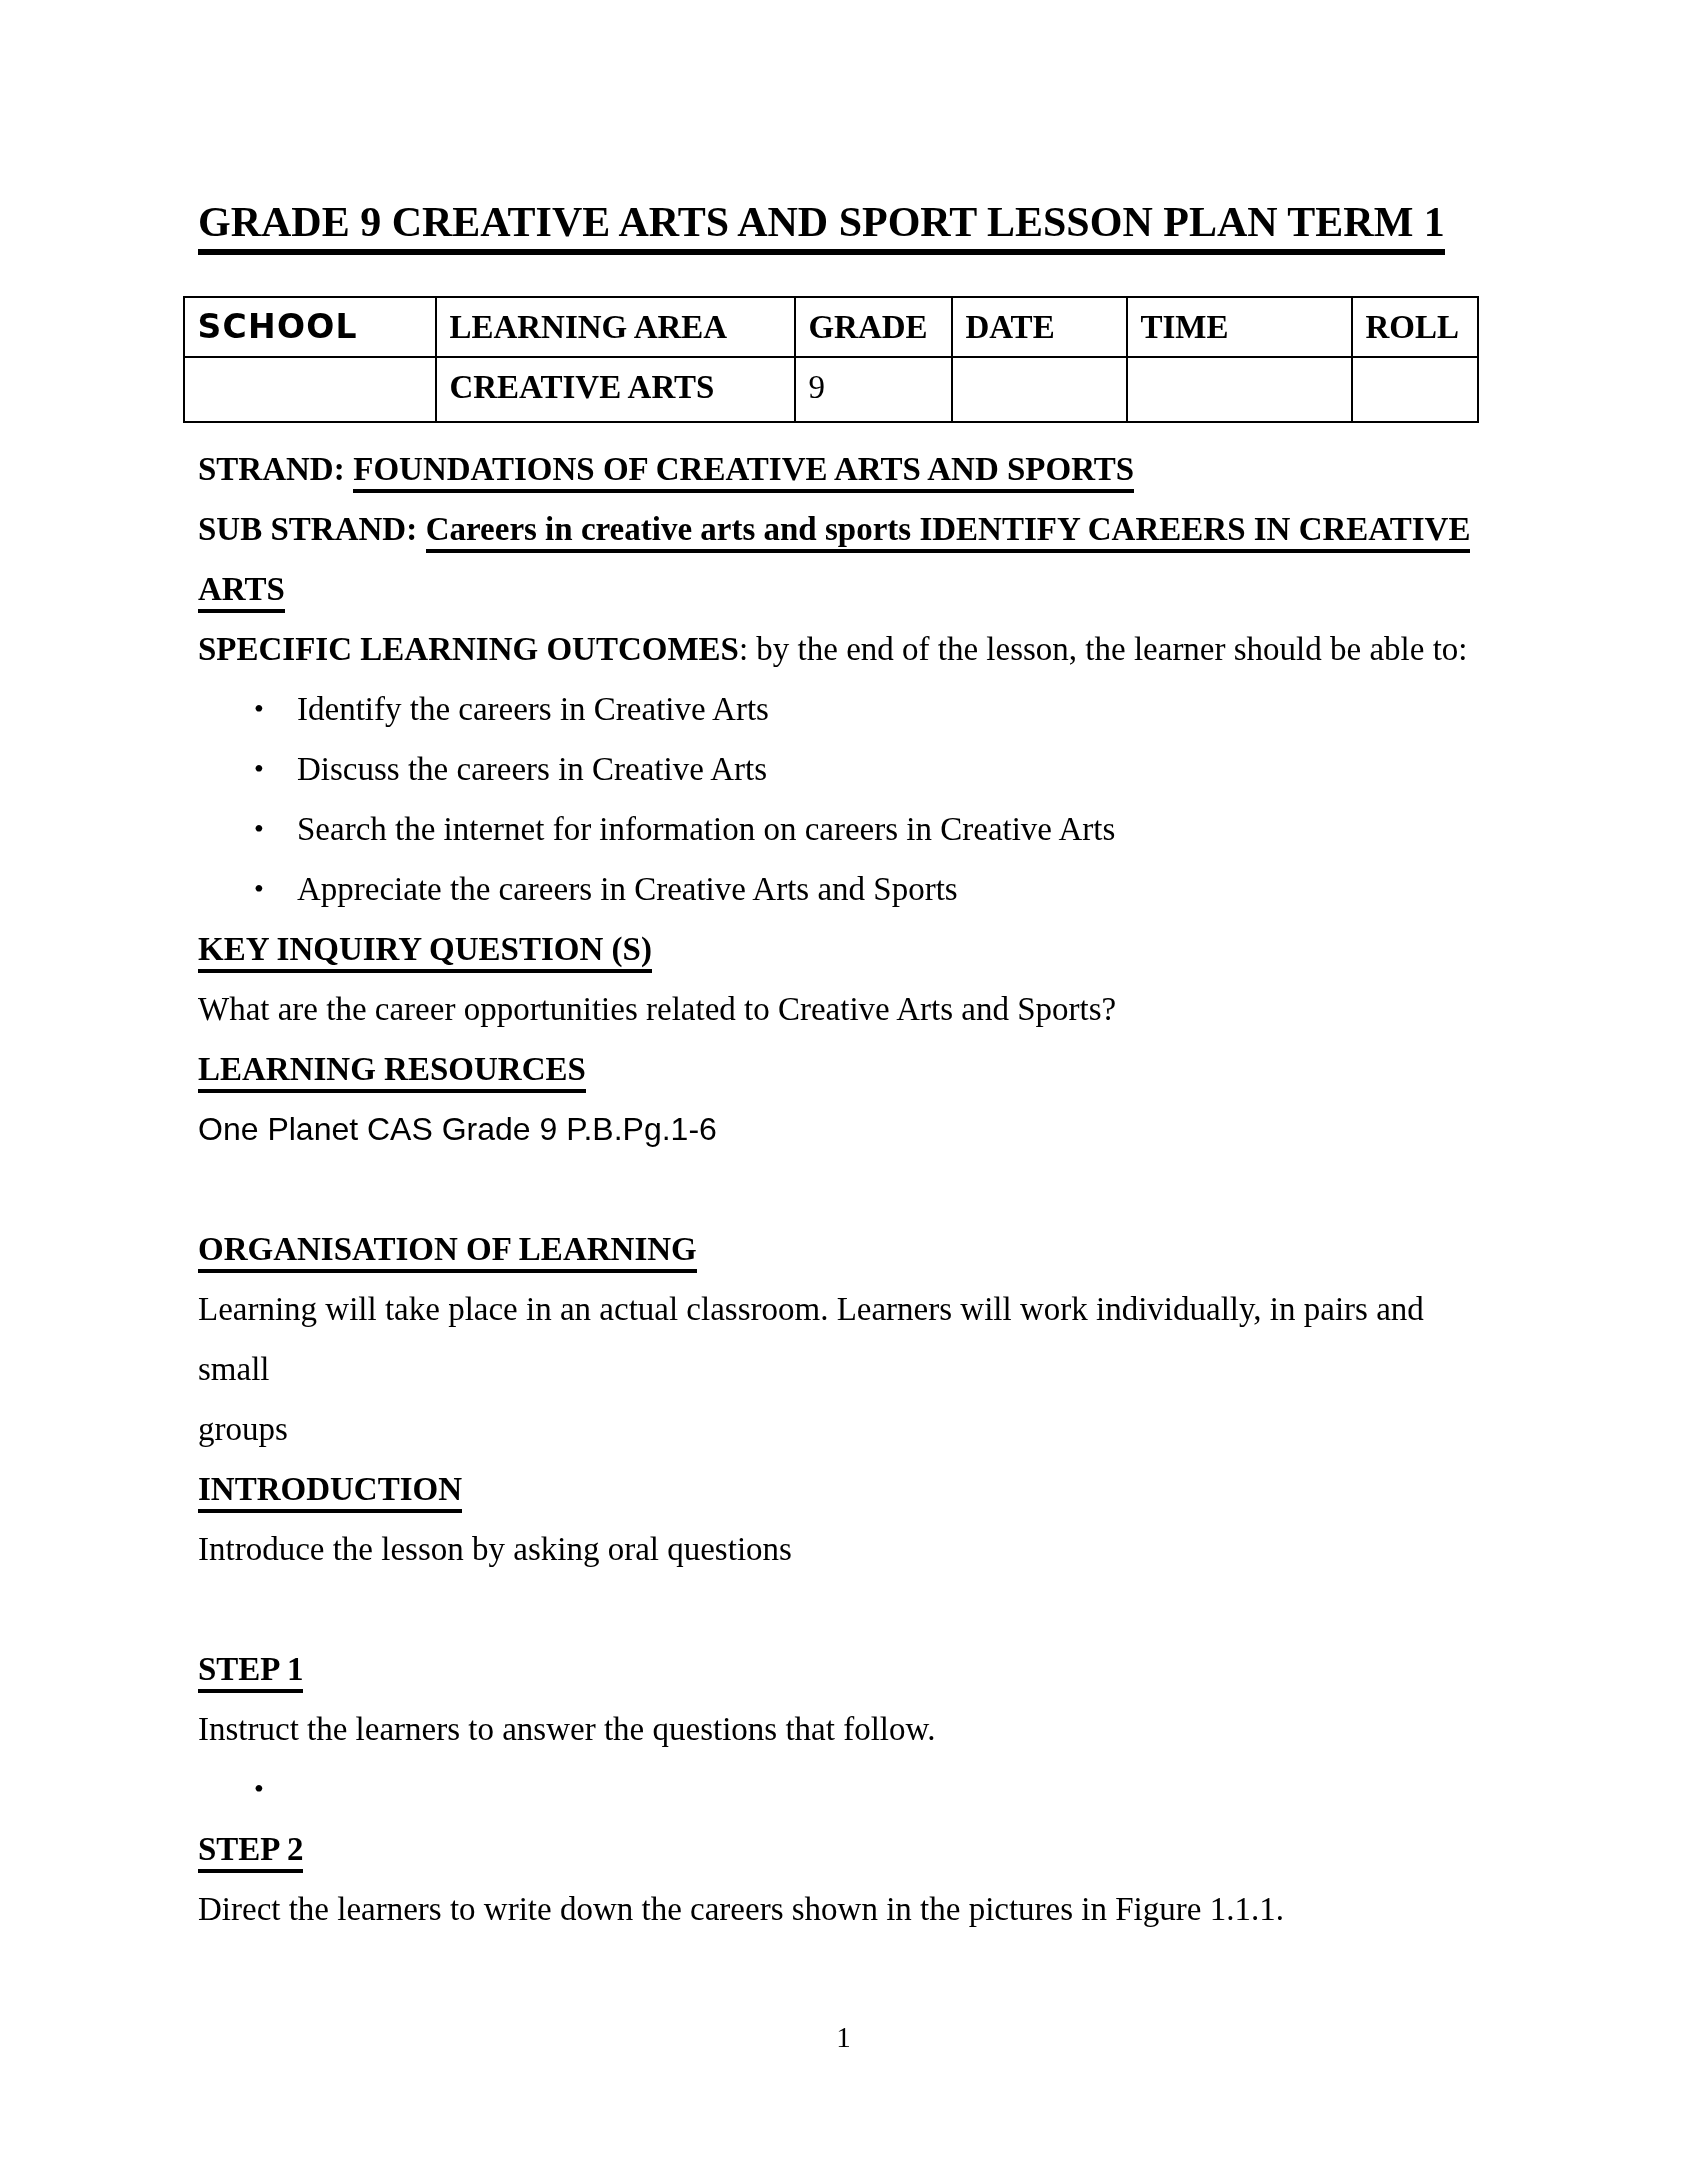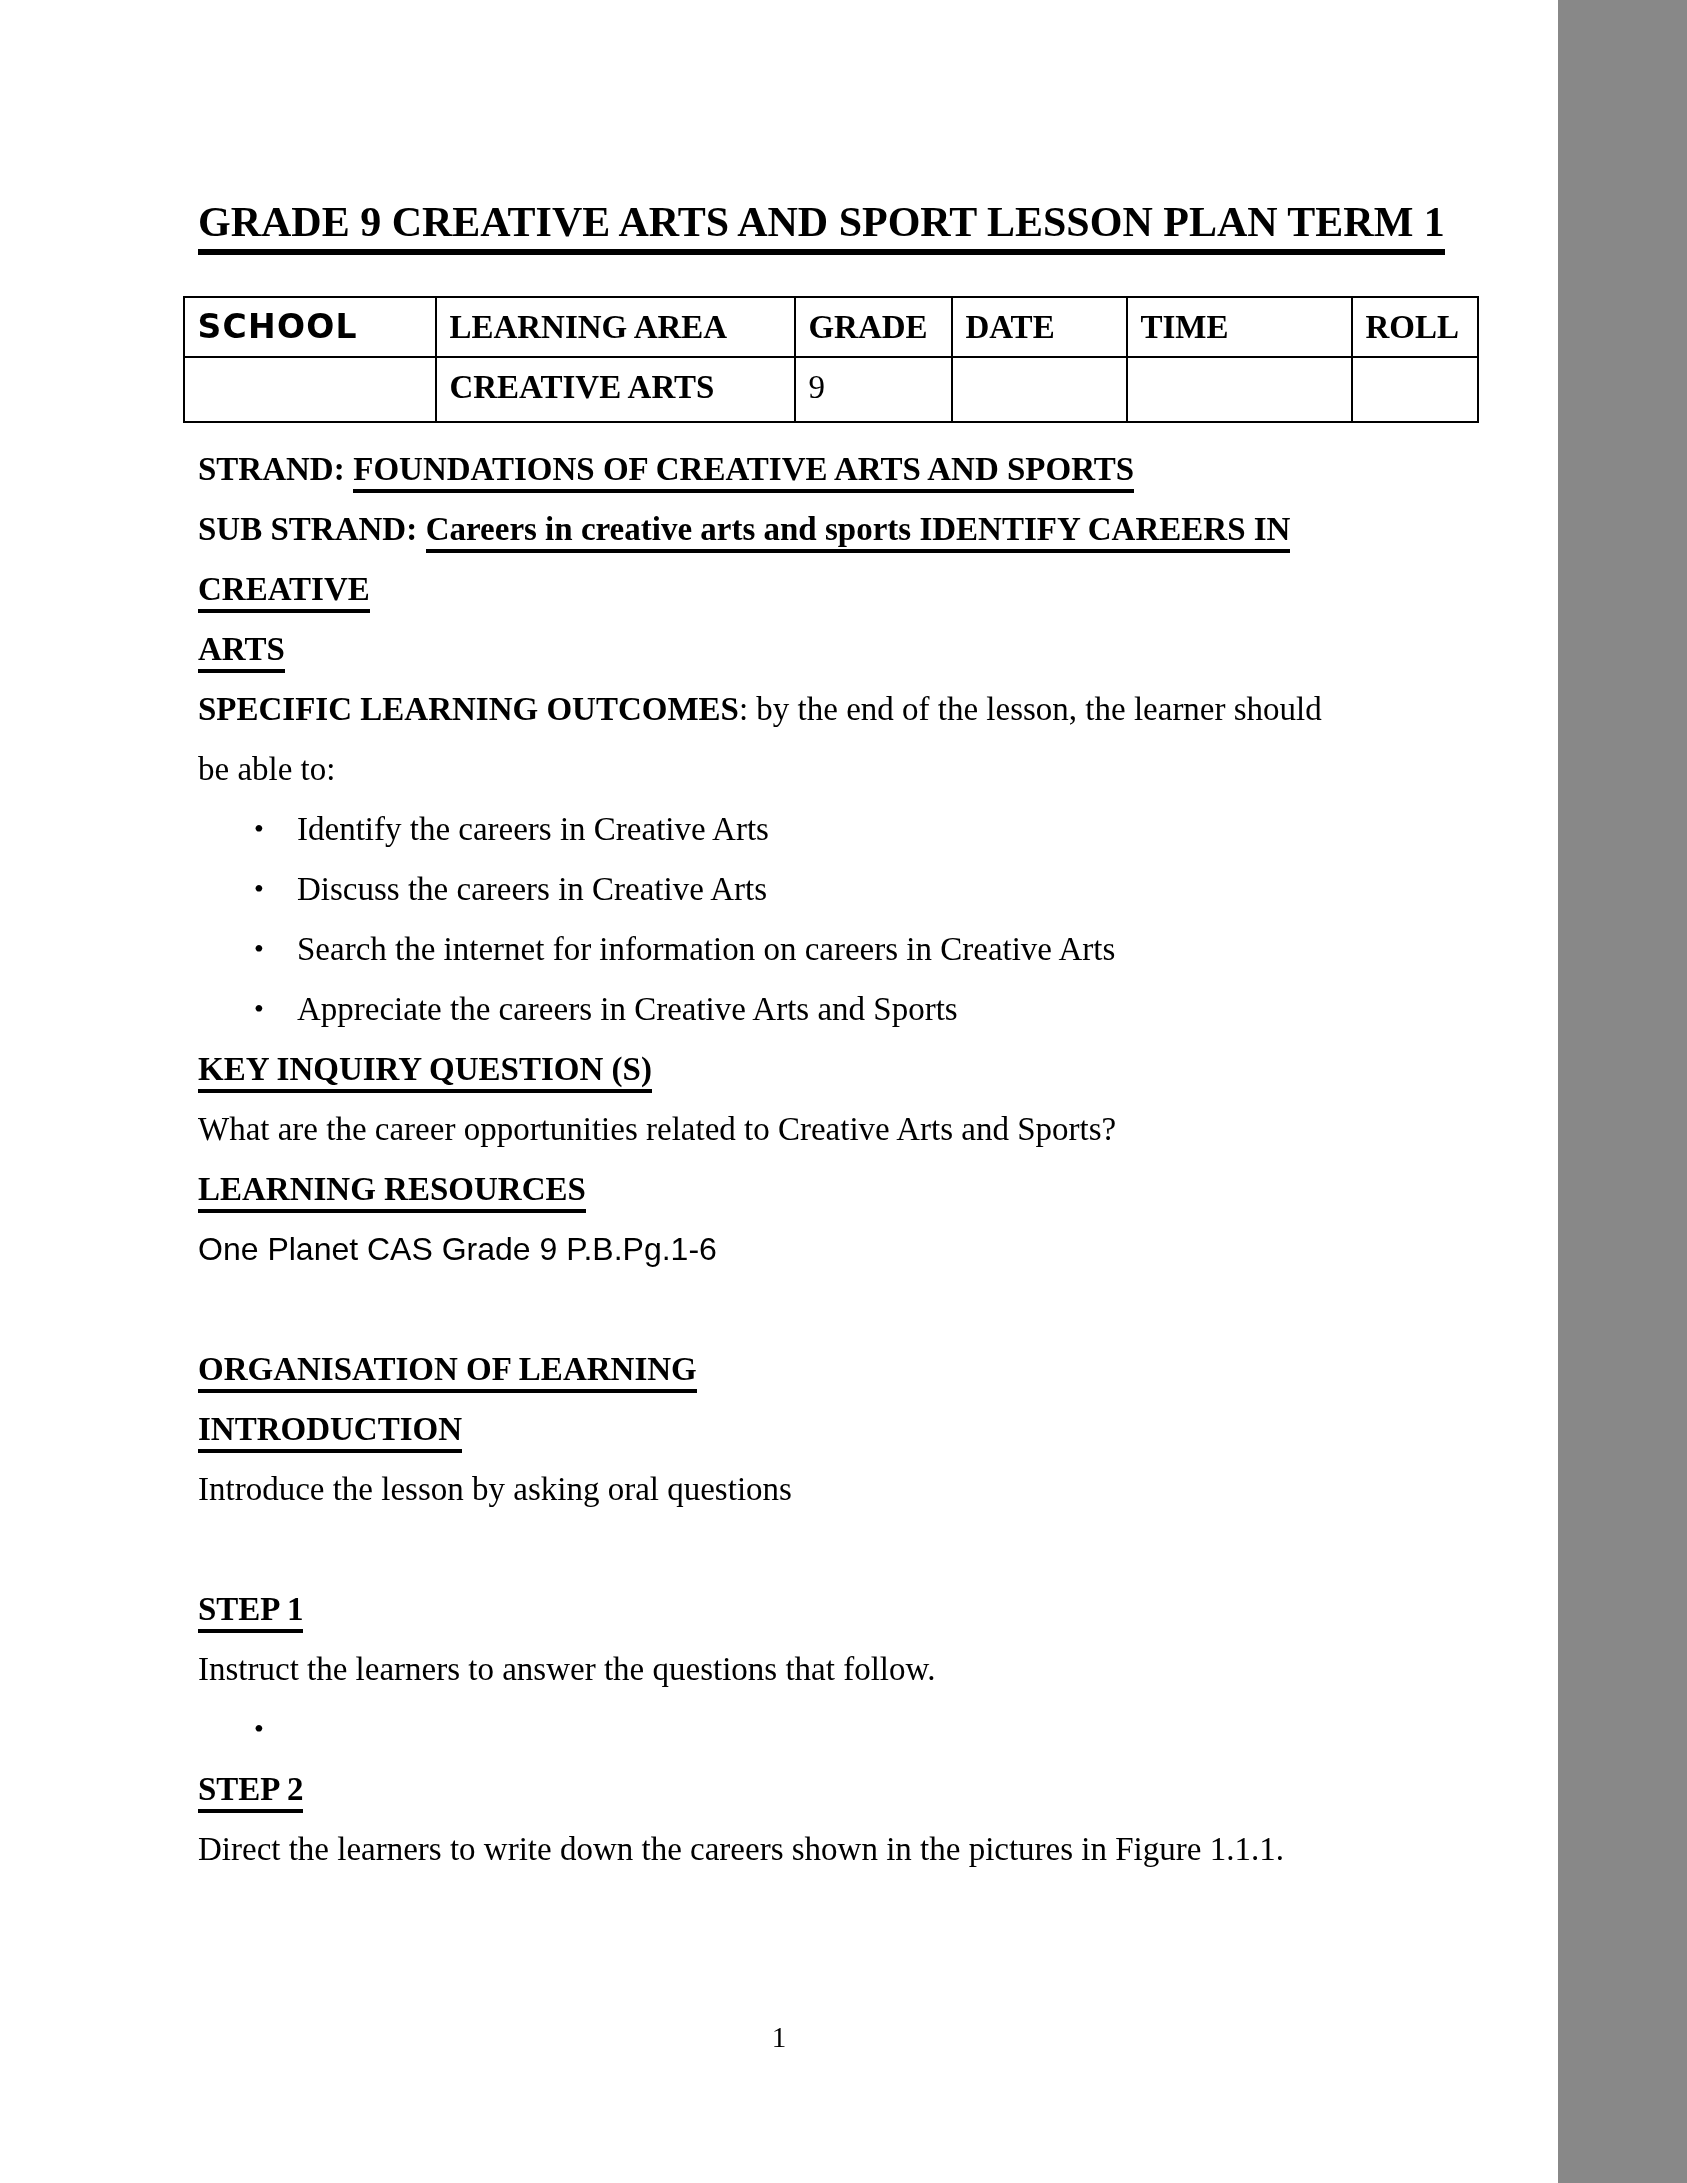--- a/index.html
+++ b/index.html
@@ -1,19 +1,19 @@
 <!DOCTYPE html>
 <html style="font-size:10.6px"><head>
 <meta charset="utf-8">
 <style>
   * { margin: 0; padding: 0; box-sizing: border-box; }
   html, body { background: #888; }
   .page {
     position: relative;
-    width: 1558px;
+    width: 1687px;
     height: 2183px;
     background: #ffffff;
     color: #000000;
     padding: 192px 198px 0 198px;
     font-family: "Liberation Serif", serif;
     overflow: hidden;
   }
   .title-line {
     font-size: 42px;
     line-height: 60px;
@@ -163,20 +163,24 @@
   <div class="para">
     <span class="b u">LEARNING RESOURCES</span>
   </div>
   <div class="sans">One Planet CAS Grade 9 P.B.Pg.1-6</div>
 
   <div class="blank-line"></div>
 
   <div class="para">
     <span class="b u">ORGANISATION OF LEARNING</span>
   </div>
+  <div class="para">
+    <span>Learning will take place in an actual classroom. Learners will work individually, in pairs and small</span><br>
+    <span>groups</span>
+  </div>
 
   <div class="para">
     <span class="b u">INTRODUCTION</span>
   </div>
   <div class="para">Introduce the lesson by asking oral questions</div>
 
   <div class="blank-line"></div>
 
 
   <div class="para">

